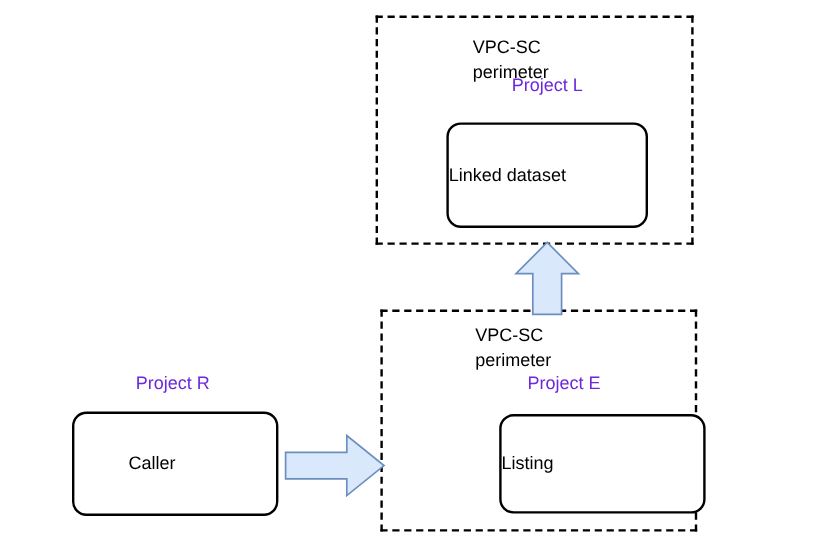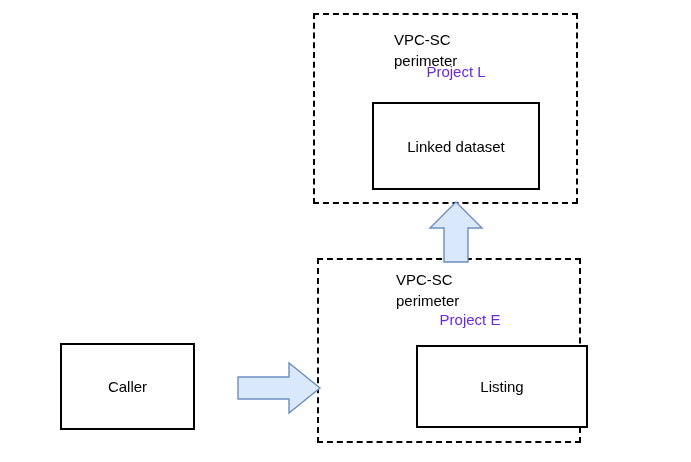--- a/index.html
+++ b/index.html
@@ -85,46 +85,47 @@
     left: 60px;
     top: 310px;
     width: 168px;
   }
 
   
   .node {
     position: absolute;
     box-sizing: border-box;
     border: 2px solid #000000;
-    border-radius: 0;
+    border-radius: 12px;
     background: #ffffff;
     display: flex;
     align-items: center;
-    justify-content: center;
+    justify-content: flex-start;
     font-size: 15px;
     color: #000000;
   }
   #node-linked-dataset {
     left: 372px;
     top: 102px;
     width: 168px;
     height: 88px;
   }
   #node-listing {
     left: 376px;
     top: 345px;
     width: 172px;
     height: 83px;
     margin-left: 40px;
   }
   #node-caller {
     left: 60px;
     top: 343px;
-    width: 135px;
+    width: 172px;
     height: 87px;
+    padding-left: 45px;
   }
 
   
   .arrow-svg {
     position: absolute;
     overflow: visible;
   }
   #arrow-up {
     left: 428px;
     top: 200px;
@@ -164,20 +165,21 @@
     <div class="perimeter-label" id="perimeter-e-label">VPC-SC
 perimeter</div>
   </div>
 
   <div class="project-label" id="project-e-label">Project E</div>
 
   <div class="node" id="node-listing">
     <span>Listing</span>
   </div>
 
+  <div class="project-label" id="project-r-label">Project R</div>
 
   <div class="node" id="node-caller">
     <span>Caller</span>
   </div>
 
   <svg class="arrow-svg" id="arrow-up" viewBox="0 0 56 62">
     <polygon class="arrow-shape" points="28,2 54,28 40,28 40,62 16,62 16,28 2,28"></polygon>
   </svg>
 
   <svg class="arrow-svg" id="arrow-right" viewBox="0 0 84 52">

